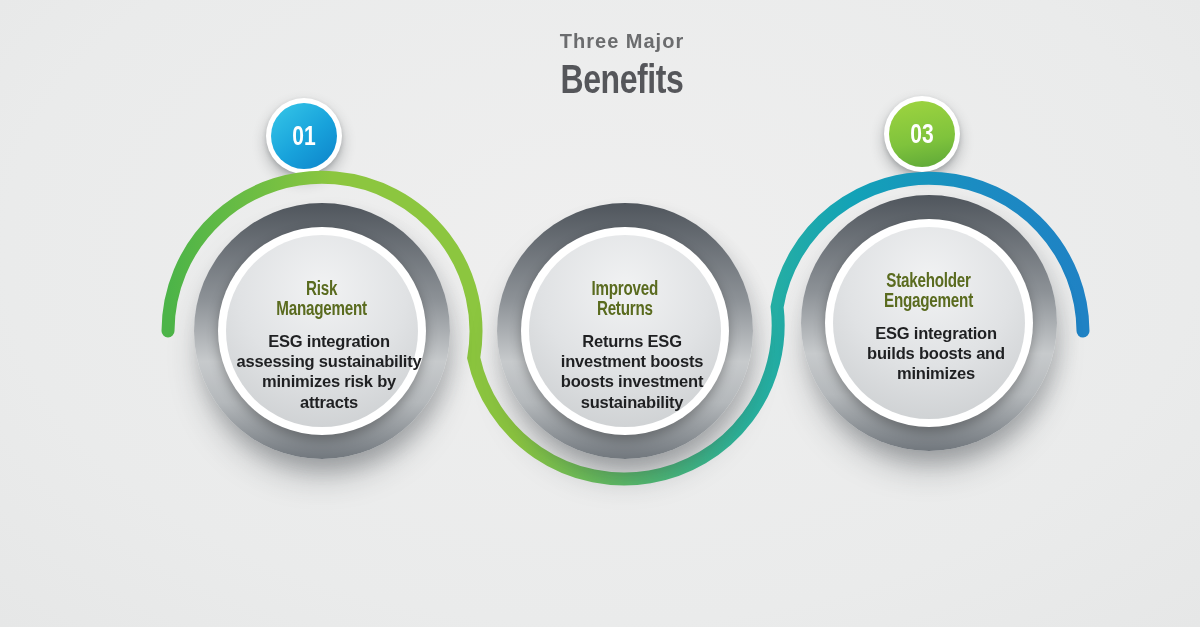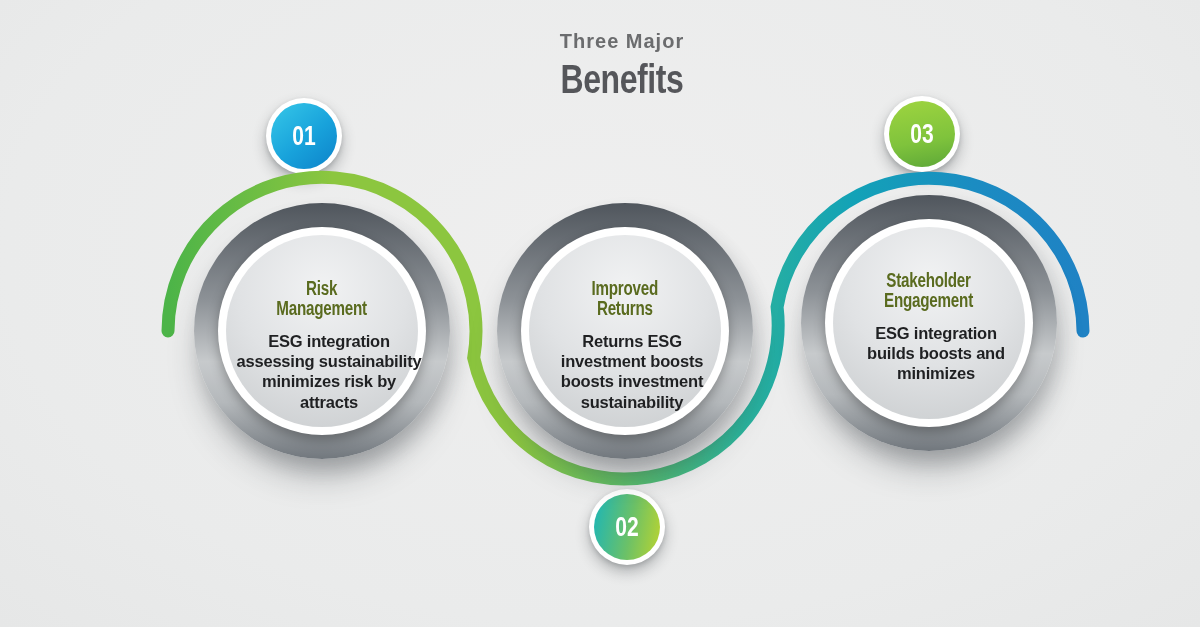--- a/index.html
+++ b/index.html
@@ -84,25 +84,20 @@
   <div class="title-wrap">
     <div class="title-line1">Three Major</div>
     <div class="title-line2">Benefits</div>
   </div>
 
   <div class="badge badge-1 badge-pos-1">
     <div class="badge-core">
       <span class="badge-num">01</span>
     </div>
   </div>
-  <div class="badge badge-2 badge-pos-2">
-    <div class="badge-core">
-      <span class="badge-num">02</span>
-    </div>
-  </div>
   <div class="badge badge-3 badge-pos-3">
     <div class="badge-core">
       <span class="badge-num">03</span>
     </div>
   </div>
 
   <svg class="connector-svg" width="1200" height="627">
     <defs>
       <linearGradient id="lineGrad" gradientUnits="userSpaceOnUse" x1="168" y1="0" x2="1083" y2="0">
         <stop offset="0%" stop-color="#4cb448"></stop>

